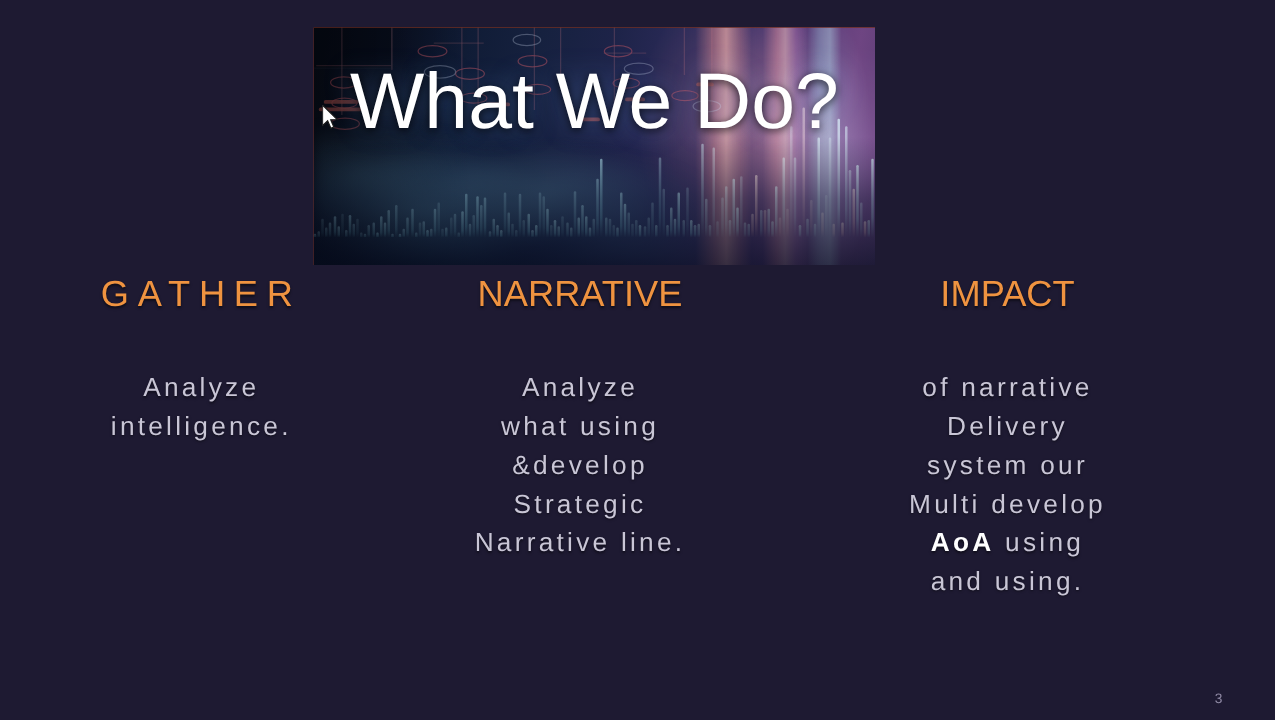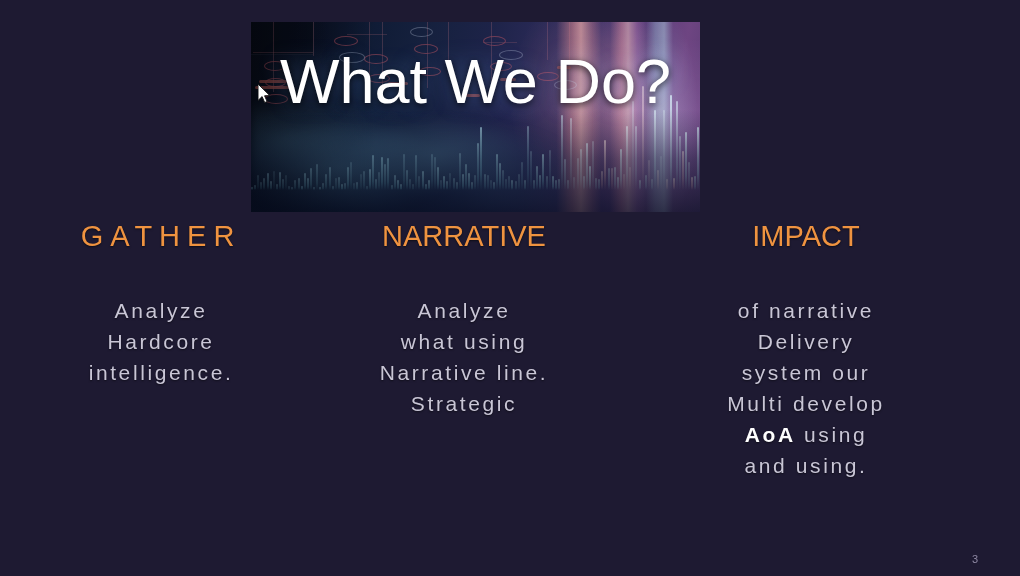--- a/index.html
+++ b/index.html
@@ -417,32 +417,32 @@
     <div class="layer hero-mist"></div>
     <div class="layer hero-vign"></div>
 
     <div id="hero-title">What We Do?</div>
   </div>
 
   <div class="col" id="col-gather">
     <div class="col-head spaced">GATHER</div>
     <div class="col-body">
       <span class="ln">Analyze</span>
-      <span class="ln">Hardcore</span>
       <span class="ln">intelligence.</span>
     </div>
   </div>
 
   <div class="col" id="col-narrative">
     <div class="col-head">NARRATIVE</div>
     <div class="col-body">
       <span class="ln">Analyze</span>
       <span class="ln">what using</span>
+      <span class="ln">&amp;develop</span>
+      <span class="ln">Strategic</span>
       <span class="ln">Narrative line.</span>
-      <span class="ln">Strategic</span>
     </div>
   </div>
 
   <div class="col" id="col-impact">
     <div class="col-head">IMPACT</div>
     <div class="col-body">
       <span class="ln">of narrative</span>
       <span class="ln">Delivery</span>
       <span class="ln">system our</span>
       <span class="ln">Multi develop</span>

